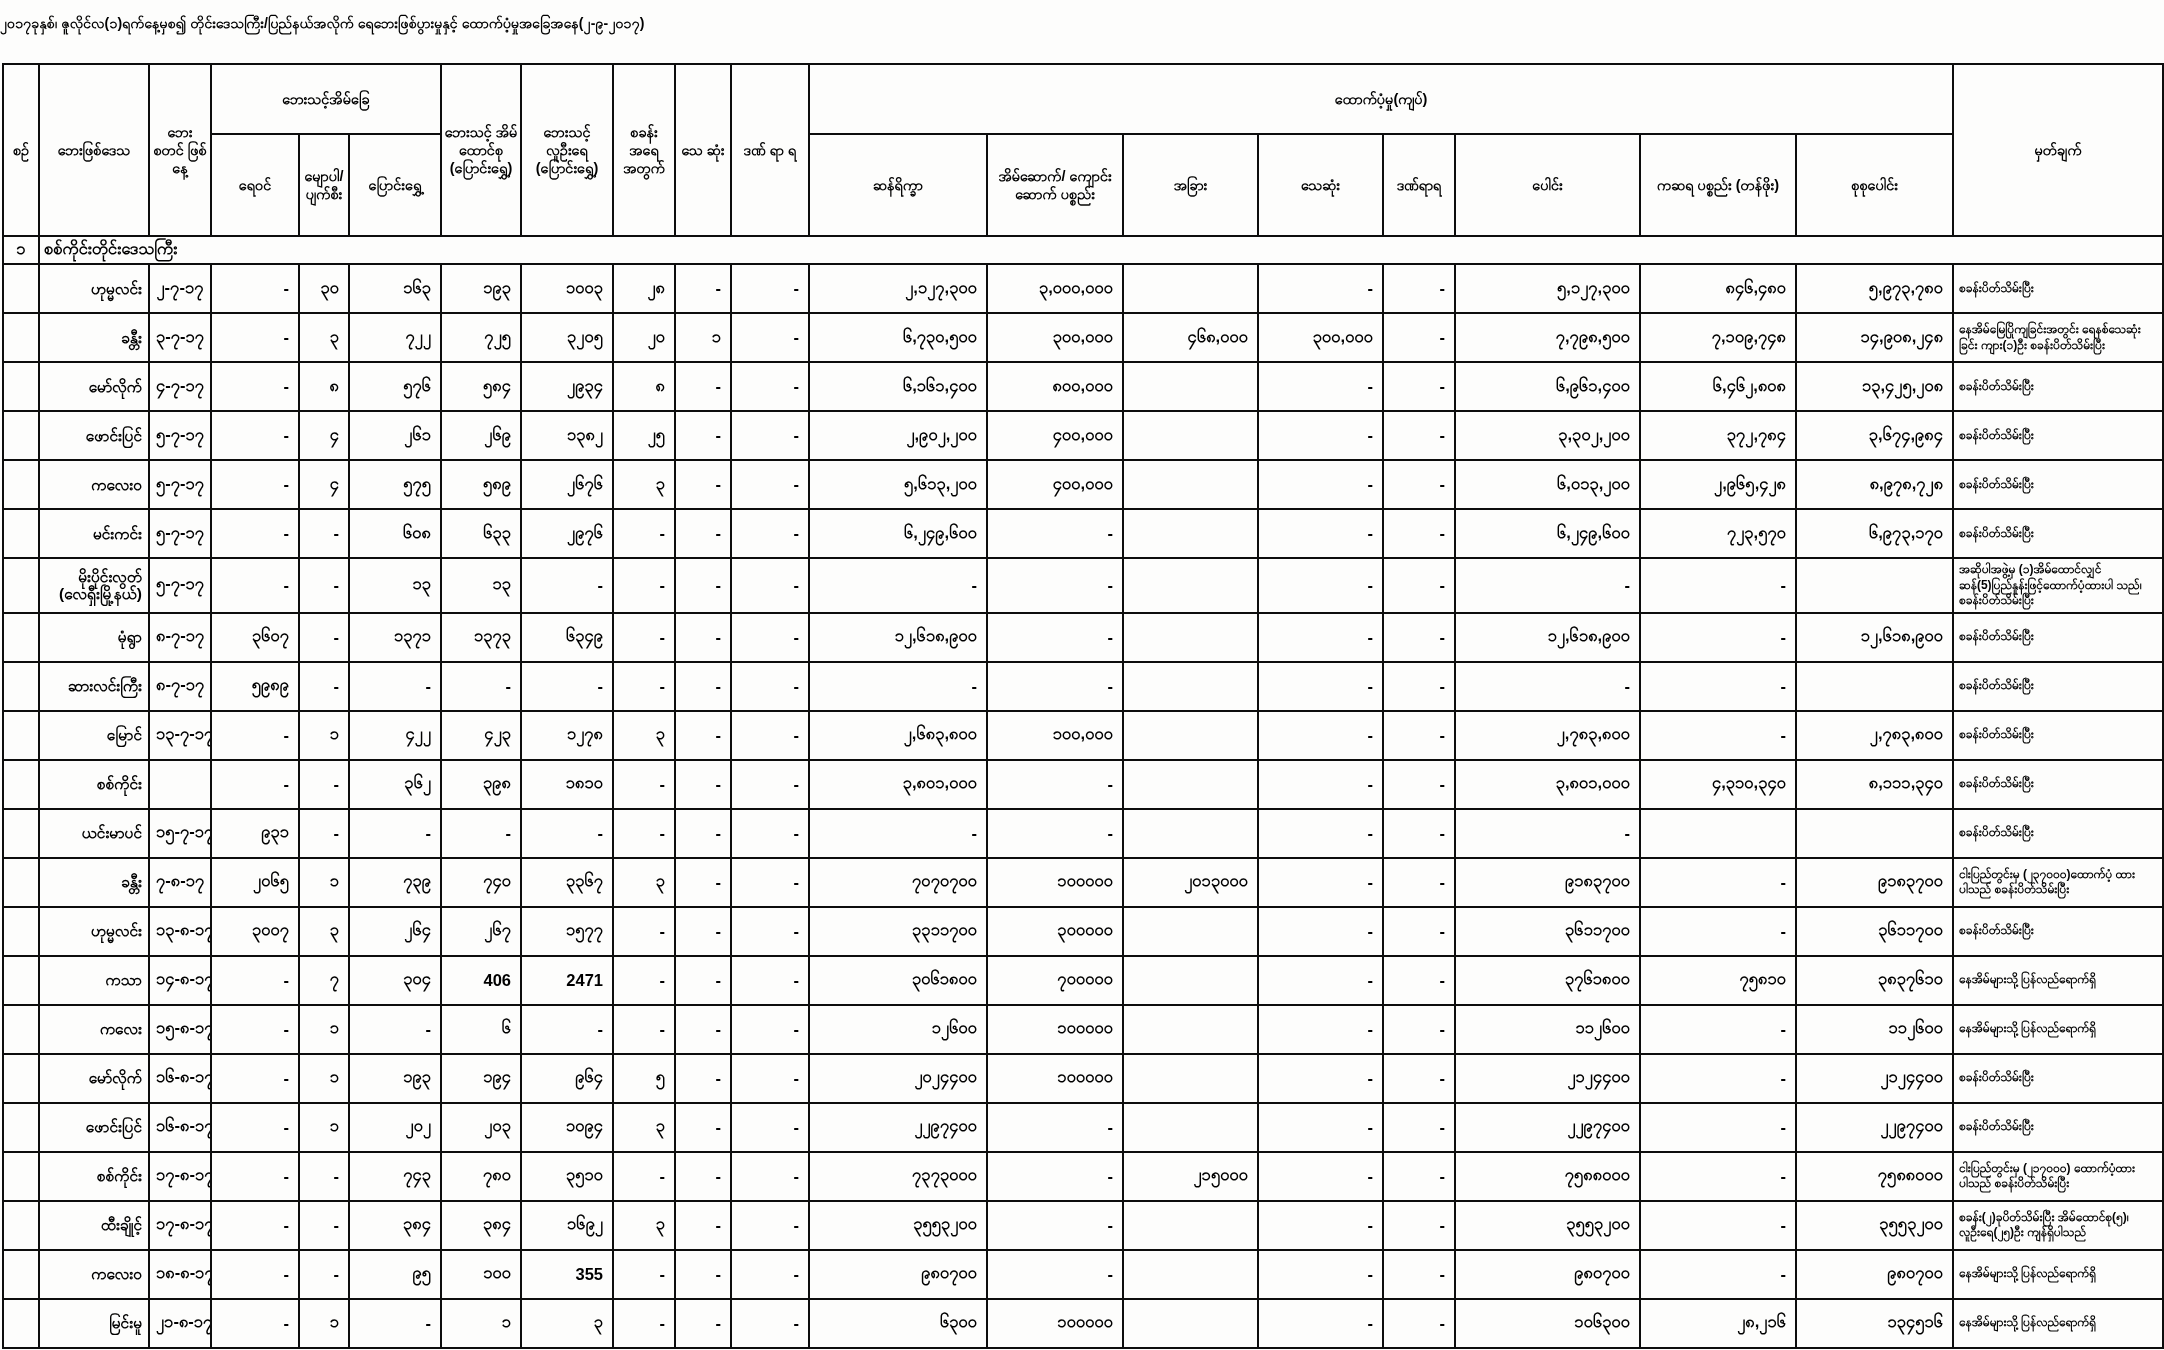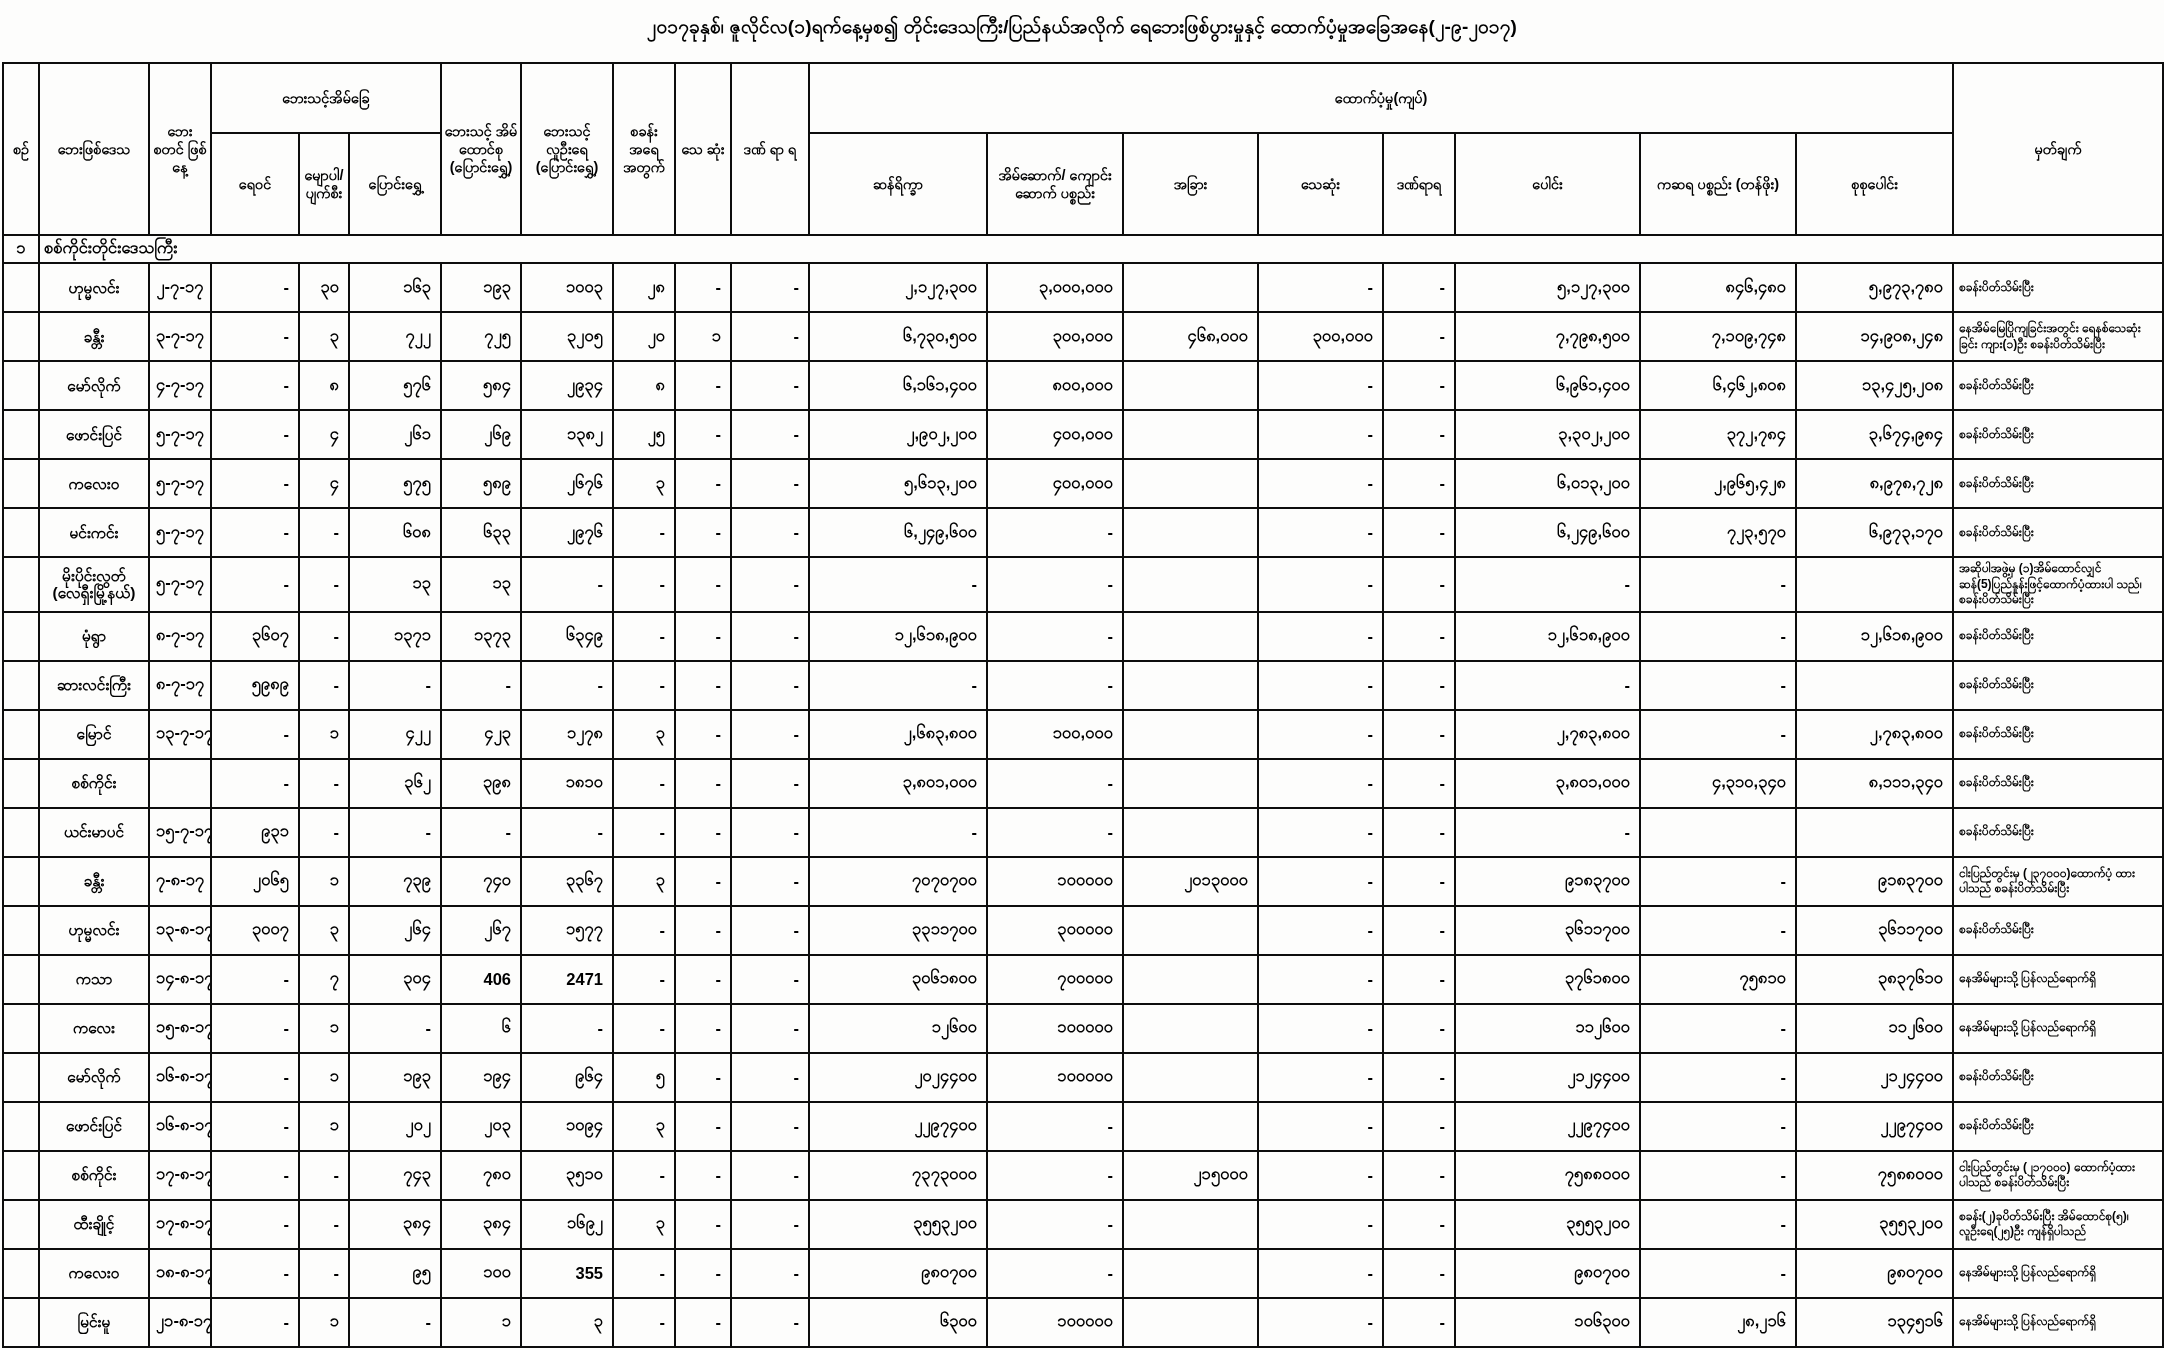--- a/index.html
+++ b/index.html
@@ -1,27 +1,27 @@
 <!DOCTYPE html>
 <html><head>
 <meta charset="utf-8">
 <style>
   html,body{margin:0;padding:0;background:#ffffff;color:#000;}
   body{width:2164px;height:1350px;font-family:"Liberation Sans", sans-serif;-webkit-font-smoothing:antialiased;}
   .page{width:2164px;height:1350px;position:relative;overflow:hidden;background:#fdfdfc;}
-  .title{width:100%;text-align:center;font-weight:bold;font-size:19px;padding-top:14px;padding-bottom:20px;letter-spacing:.2px;}
+  .title{width:100%;font-weight:bold;font-size:14px;padding-top:14px;padding-bottom:28px;letter-spacing:.2px;}
   table{border-collapse:collapse;table-layout:fixed;width:2160px;margin:0 2px;}
   th,td{border:2px solid #0d0d0d;padding:2px 6px;vertical-align:middle;overflow:hidden;}
   thead th{font-size:14.5px;font-weight:bold;text-align:center;padding:19px 2px;line-height:1.25;}
   thead tr.grp th{height:30px;}
   thead tr.sub th{height:62px;}
   td{font-size:16.5px;font-weight:600;height:41px;}
   td.num{text-align:right;padding-right:9px;white-space:nowrap;}
   td.ctr{text-align:center;white-space:nowrap;}
-  td.txt{text-align:center;font-size:15.5px;white-space:normal;line-height:1.15;}
+  td.txt{text-align:right;font-size:15.5px;white-space:normal;line-height:1.15;}
   td.rmk{text-align:left;font-size:12px;font-weight:bold;line-height:1.3;padding:3px 5px;vertical-align:middle;margin-left:39px;}
   tr.section td{height:24px;font-weight:bold;font-size:16.5px;padding:1px 4px;}
   tr.section td.secname{text-align:left;}
 </style>
 </head>
 <body>
 
 <div class="page">
   <div class="title">၂၀၁၇ခုနှစ်၊ ဇူလိုင်လ(၁)ရက်နေ့မှစ၍ တိုင်းဒေသကြီး/ပြည်နယ်အလိုက် ရေဘေးဖြစ်ပွားမှုနှင့် ထောက်ပံ့မှုအခြေအနေ(၂-၉-၂၀၁၇)</div>
 

